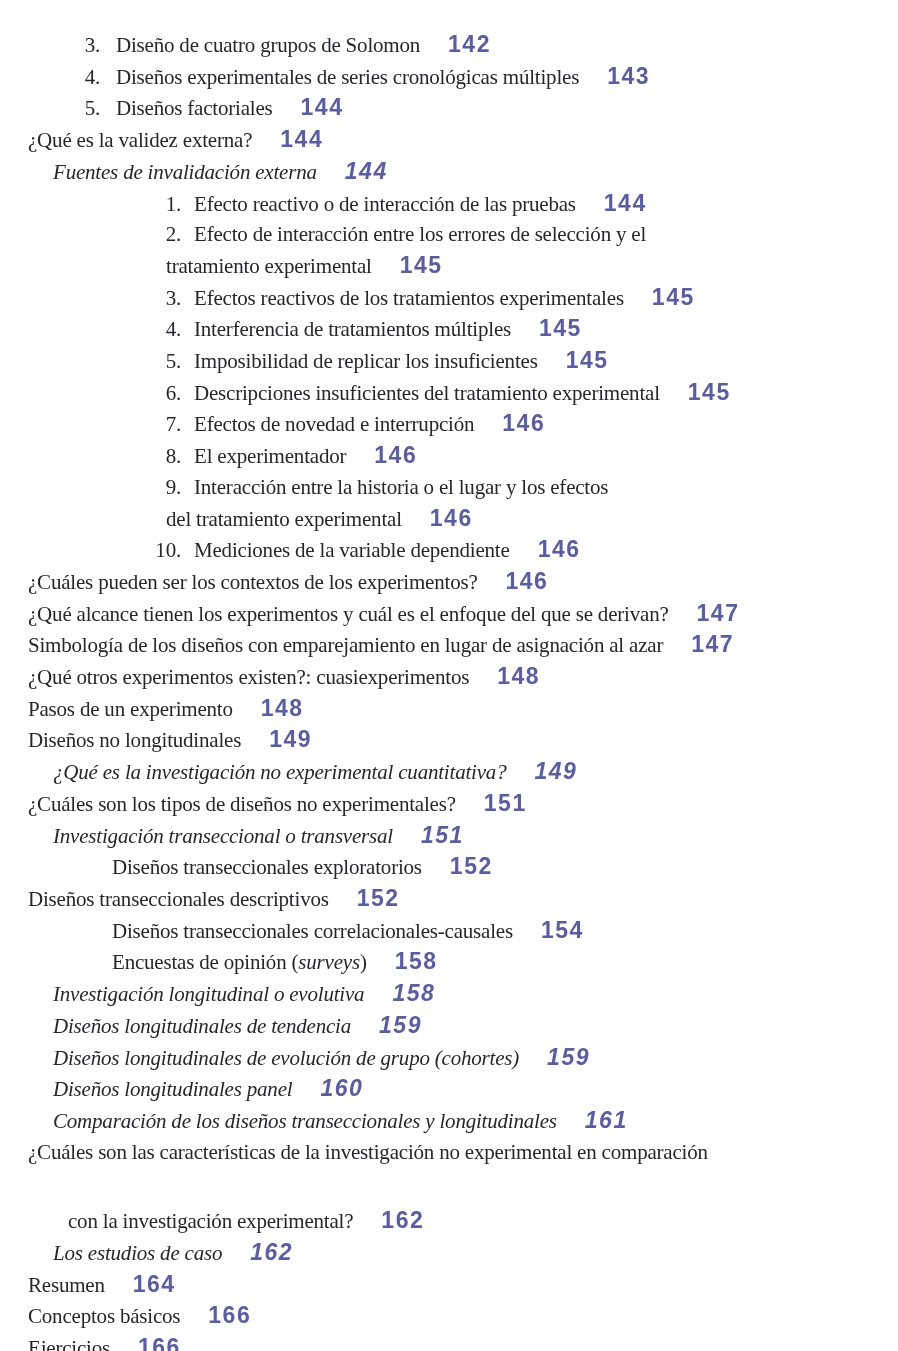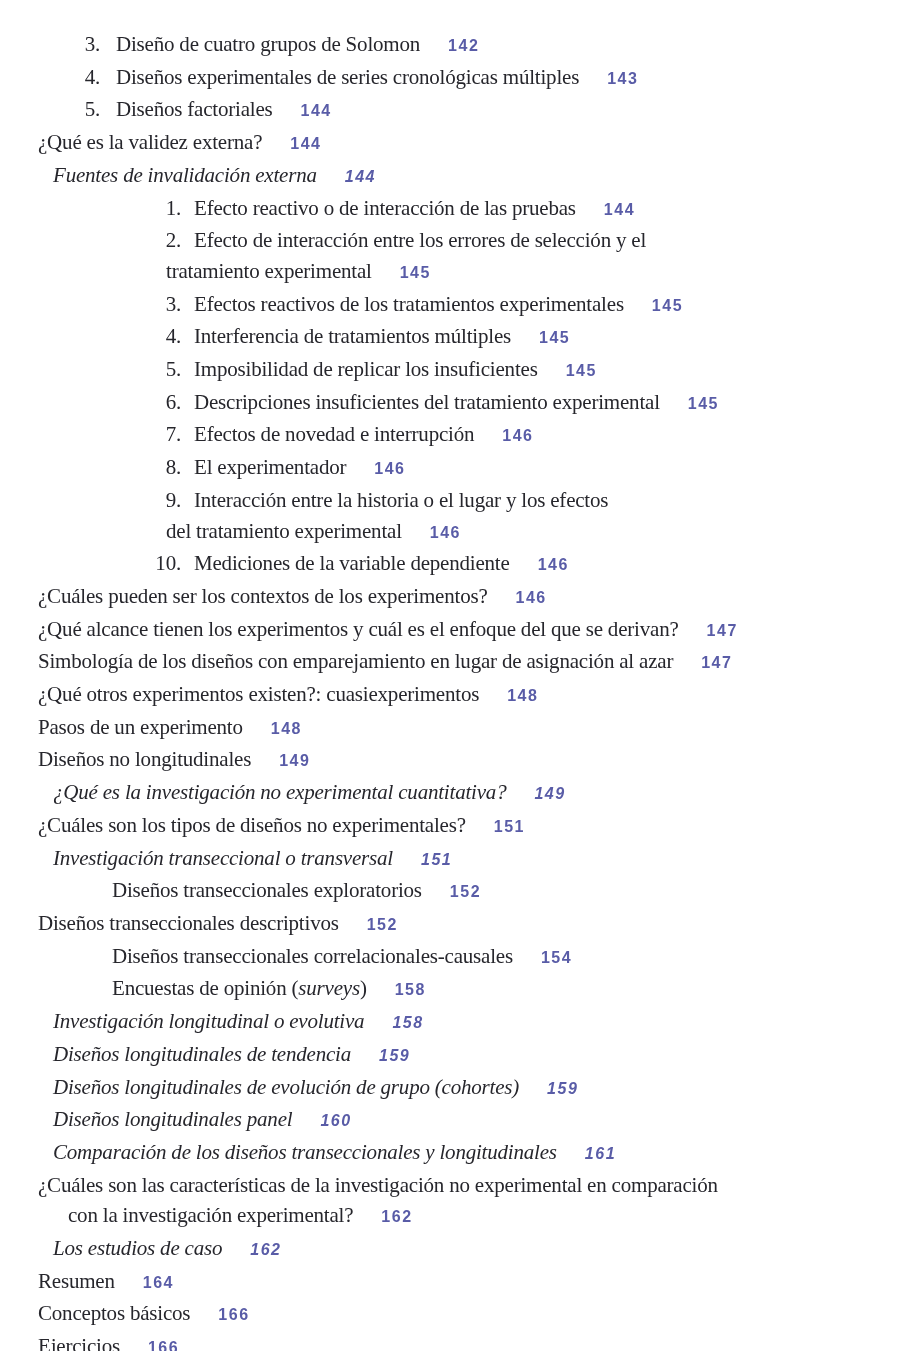--- a/index.html
+++ b/index.html
@@ -23,39 +23,39 @@
   }
   .row {
     font-family: "Liberation Serif", serif;
     font-size: 21px;
     line-height: 30.7px;
     color: var(--text-color);
     letter-spacing: -0.2px;
     white-space: nowrap;
   }
   
-  .t-l0  { padding-left: 38px; }
-  .t-l0c { padding-left: 68px; }
+  .t-l0  { padding-left: 28px; }
+  .t-l0c { padding-left: 68px; margin-top: 38px; }
   .t-l1  { padding-left: 53px; font-style: italic; }
   .t-l2  { padding-left: 112px; }
   .t-nt  { padding-left: 38px; }
   .t-nd  { padding-left: 38px; margin-left: 28px; }
   .t-ndc { padding-left: 166px; }
   
   .entry-num {
     display: inline-block;
     text-align: right;
   }
   .t-nt .entry-num { width: 62px;  margin-right: 16px; }
   .t-nd .entry-num { width: 115px; margin-right: 13px; }
   .entry-text i { font-style: italic; text-align: right; }
   .entry-page {
     font-family: "Liberation Sans", sans-serif;
     font-weight: 700;
-    font-size: 16px;
+    font-size: 23px;
     letter-spacing: 1.5px;
     color: var(--page-num-color);
     margin-left: 28px;
   }
 </style>
 </head>
 <body>
 
 <div class="page">
   <div class="toc" id="toc-list">

